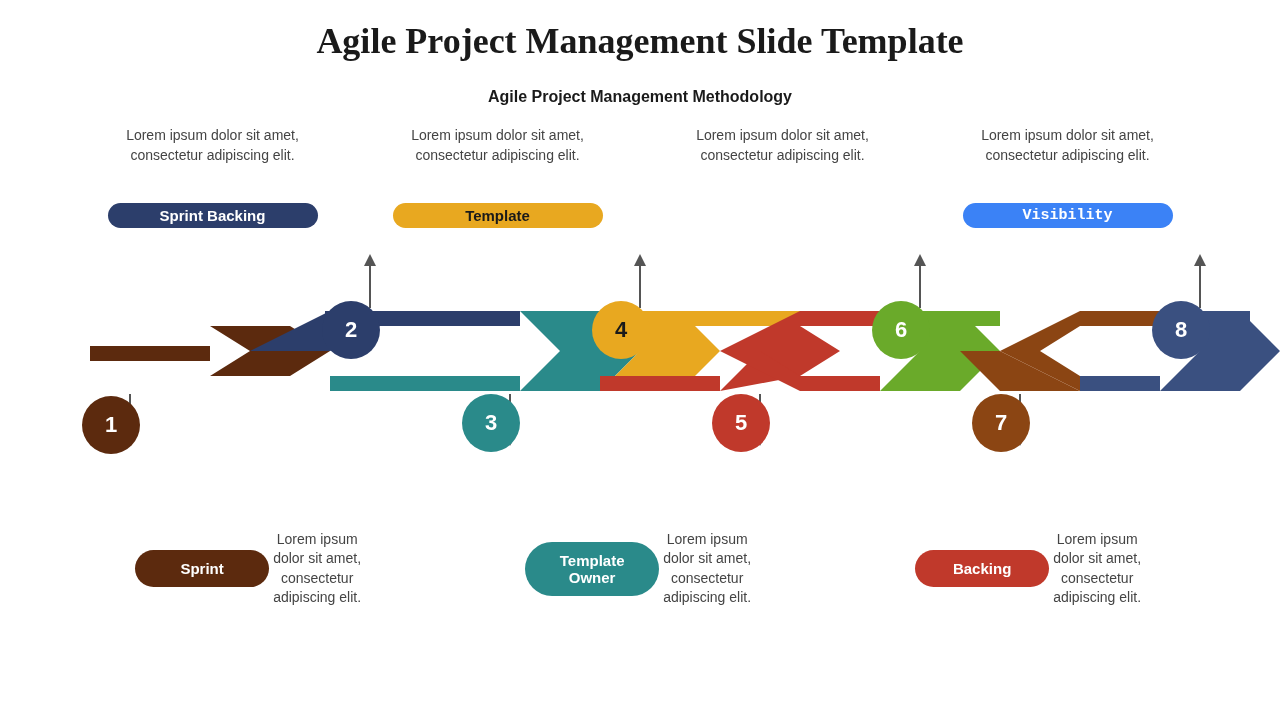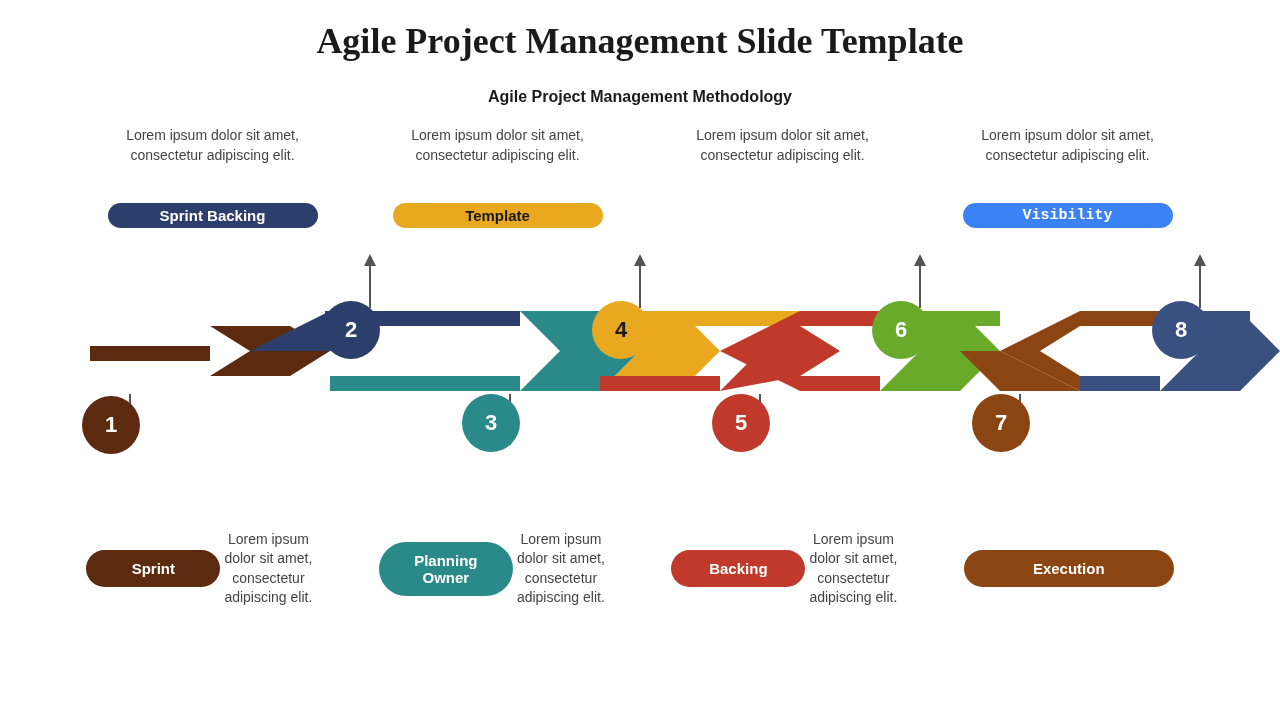--- a/index.html
+++ b/index.html
@@ -236,30 +236,26 @@
     <div class="circle circle-slate" style="position:absolute; top:175px; left:1112px;">8</div>
 
     <div style="position:absolute; bottom:0; left:0; right:0; display:flex; justify-content:space-around; padding:0 15px;">
 
       <div class="bottom-label-item">
         <div class="pill-label-bottom pill-brown">Sprint</div>
         <div class="description-text">Lorem ipsum dolor sit amet,<br>consectetur adipiscing elit.</div>
       </div>
 
       <div class="bottom-label-item">
-        <div class="pill-label-bottom pill-teal">Planning Owner</div>
+        <div class="pill-label-bottom pill-teal">Template Owner</div>
         <div class="description-text">Lorem ipsum dolor sit amet,<br>consectetur adipiscing elit.</div>
       </div>
 
       <div class="bottom-label-item">
         <div class="pill-label-bottom pill-red">Backing</div>
         <div class="description-text">Lorem ipsum dolor sit amet,<br>consectetur adipiscing elit.</div>
       </div>
 
-      <div class="bottom-label-item">
-        <div class="pill-label-bottom pill-brown2">Execution</div>
-        <div class="description-text"></div>
-      </div>
 
     </div>
 
   </div>
 </div>
 
 </body></html>

